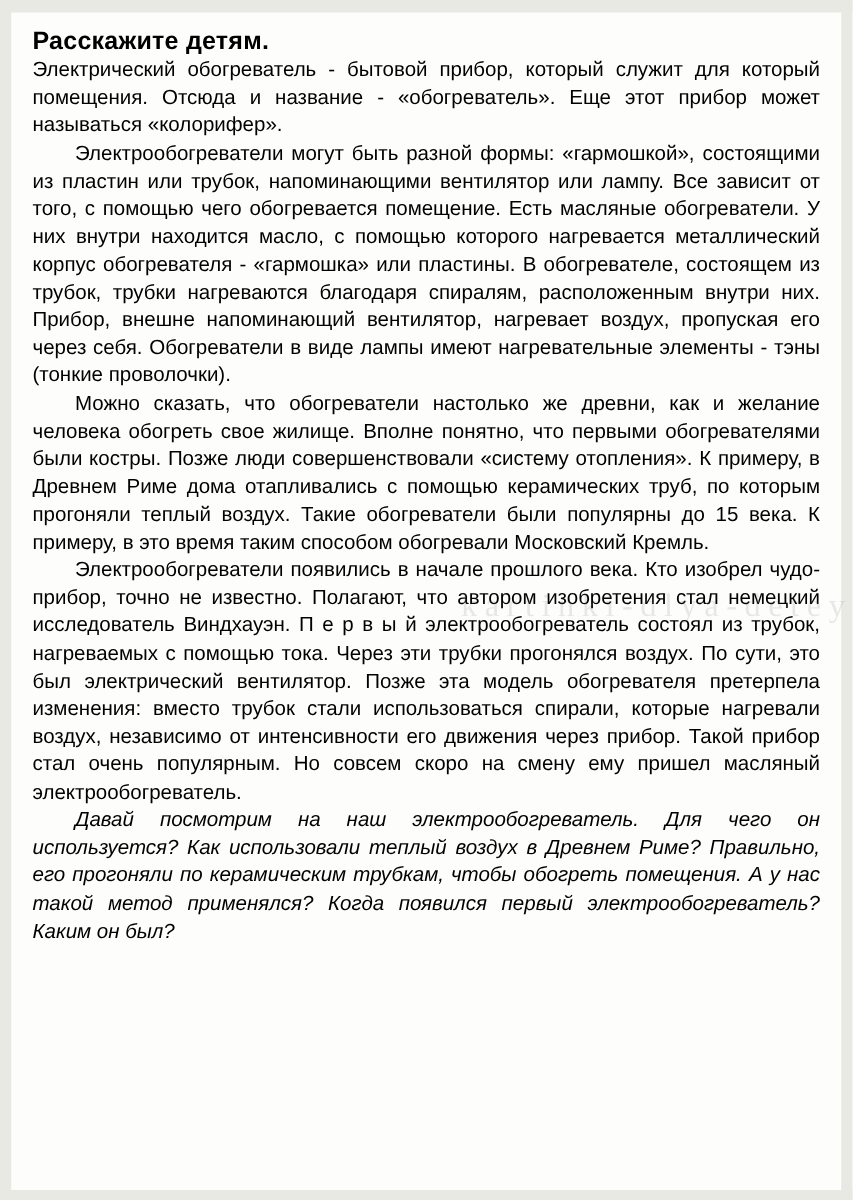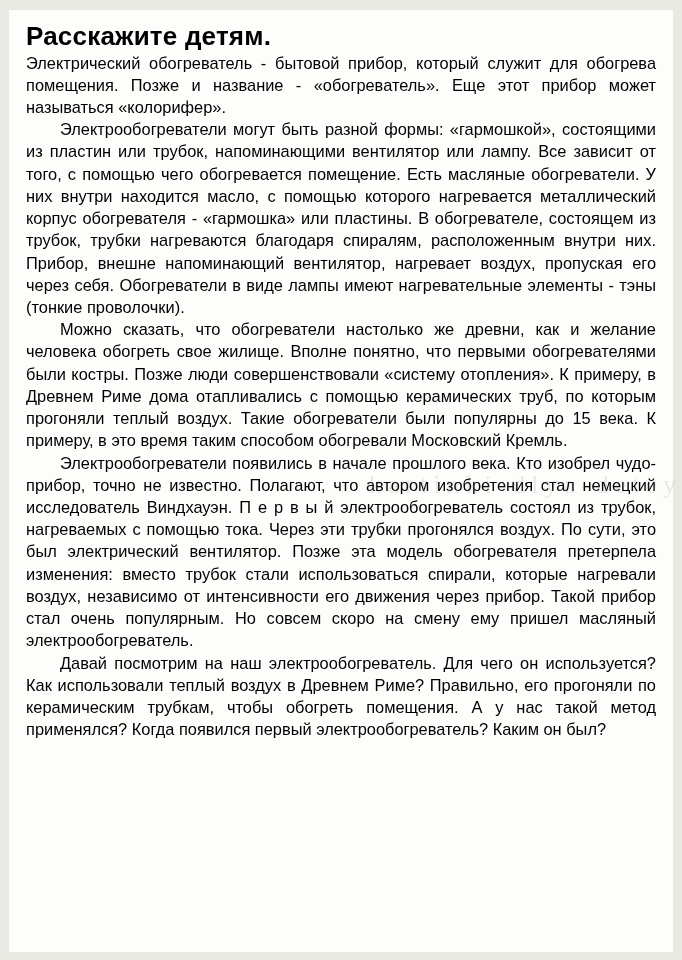--- a/index.html
+++ b/index.html
@@ -27,34 +27,35 @@
     position: absolute;
     background: #e9e9e4;
     pointer-events: none;
   }
   .edge-top { top: 0; left: 0; right: 0; height: 10px; }
   .edge-bottom { bottom: 0; left: 0; right: 0; height: 8px; }
   .edge-left { top: 0; bottom: 0; left: 0; width: 9px; }
   .edge-right { top: 0; bottom: 0; right: 0; width: 9px; }
 
   .title {
-    font-size: 26px;
+    font-size: 20px;
     font-weight: bold;
     letter-spacing: 0.2px;
     margin: 0 0 1px 0;
     line-height: 1.1;
   }
   p.para {
     margin: 0;
     text-indent: 34px;
     text-align: justify;
     font-size: 16.4px;
     line-height: 1.355;
   }
   p.para.italic {
+    font-style: italic;
   }
   .inline-after-title {
     text-indent: 0;
   }
   .first-block {
     display: block;
   }
   .first-block .title {
     display: inline-block;
     vertical-align: top;
@@ -81,20 +82,20 @@
 <div class="page">
   <div class="edge-top"></div>
   <div class="edge-bottom"></div>
   <div class="edge-left"></div>
   <div class="edge-right"></div>
 
   <div class="watermark">kartinki-dlya-detey</div>
 
   <div class="first-block">
     <span class="title">Расскажите детям.</span>
-    <p class="para inline-after-title" style="text-indent:0;">Электрический обогреватель - бытовой прибор, который служит для обогрева помещения. Позже и название - «обогреватель». Еще этот прибор может называться «колорифер».</p>
+    <p class="para inline-after-title" style="text-indent:0;">Электрический обогреватель - бытовой прибор, который служит для который помещения. Отсюда и название - «обогреватель». Еще этот прибор может называться «колорифер».</p>
   </div>
 
   <p class="para">Электрообогреватели могут быть разной формы: «гармошкой», состоящими из пластин или трубок, напоминающими вентилятор или лампу. Все зависит от того, с помощью чего обогревается помещение. Есть масляные обогреватели. У них внутри находится масло, с помощью которого нагревается металлический корпус обогревателя - «гармошка» или пластины. В обогревателе, состоящем из трубок, трубки нагреваются благодаря спиралям, расположенным внутри них. Прибор, внешне напоминающий вентилятор, нагревает воздух, пропуская его через себя. Обогреватели в виде лампы имеют нагревательные элементы - тэны (тонкие проволочки).</p>
   <p class="para">Можно сказать, что обогреватели настолько же древни, как и желание человека обогреть свое жилище. Вполне понятно, что первыми обогревателями были костры. Позже люди совершенствовали «систему отопления». К примеру, в Древнем Риме дома отапливались с помощью керамических труб, по которым прогоняли теплый воздух. Такие обогреватели были популярны до 15 века. К примеру, в это время таким способом обогревали Московский Кремль.</p>
   <p class="para">Электрообогреватели появились в начале прошлого века. Кто изобрел чудо-прибор, точно не известно. Полагают, что автором изобретения стал немецкий исследователь Виндхауэн. П е р в ы й электрообогреватель состоял из трубок, нагреваемых с помощью тока. Через эти трубки прогонялся воздух. По сути, это был электрический вентилятор. Позже эта модель обогревателя претерпела изменения: вместо трубок стали использоваться спирали, которые нагревали воздух, независимо от интенсивности его движения через прибор. Такой прибор стал очень популярным. Но совсем скоро на смену ему пришел масляный электрообогреватель.</p>
   <p class="para italic">Давай посмотрим на наш электрообогреватель. Для чего он используется? Как использовали теплый воздух в Древнем Риме? Правильно, его прогоняли по керамическим трубкам, чтобы обогреть помещения. А у нас такой метод применялся? Когда появился первый электрообогреватель? Каким он был?</p>
 </div>
 
 </body></html>

